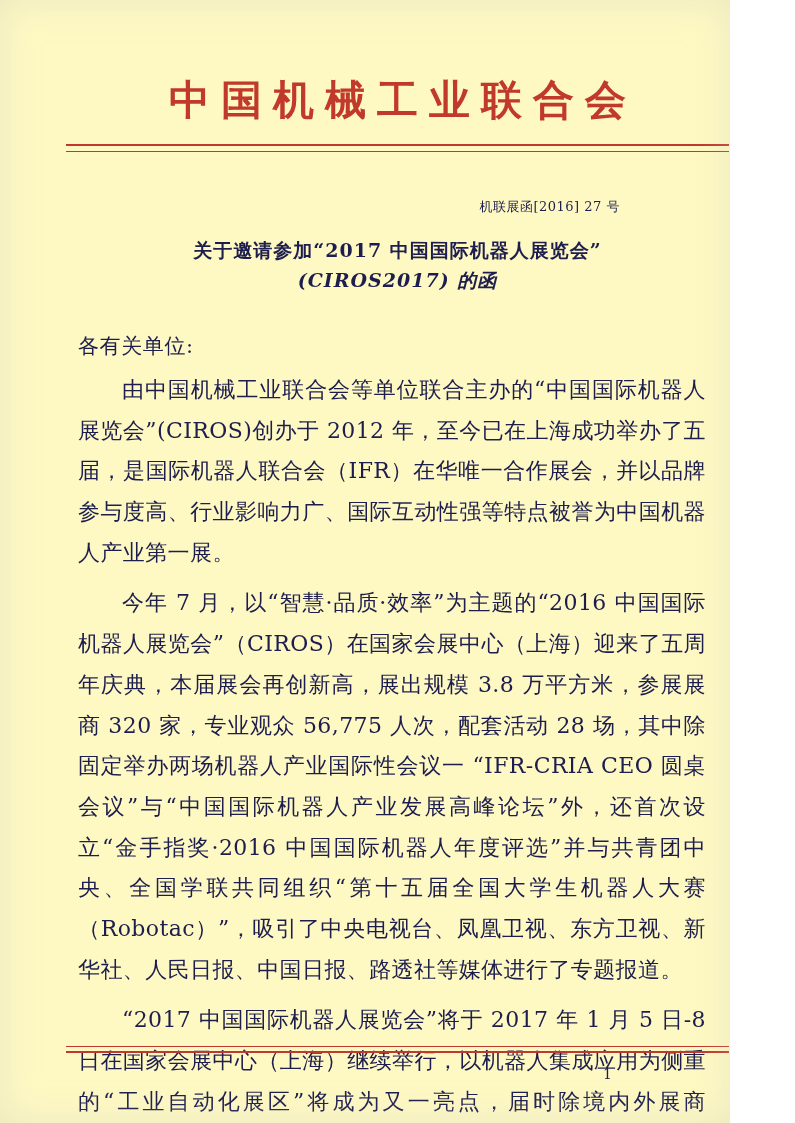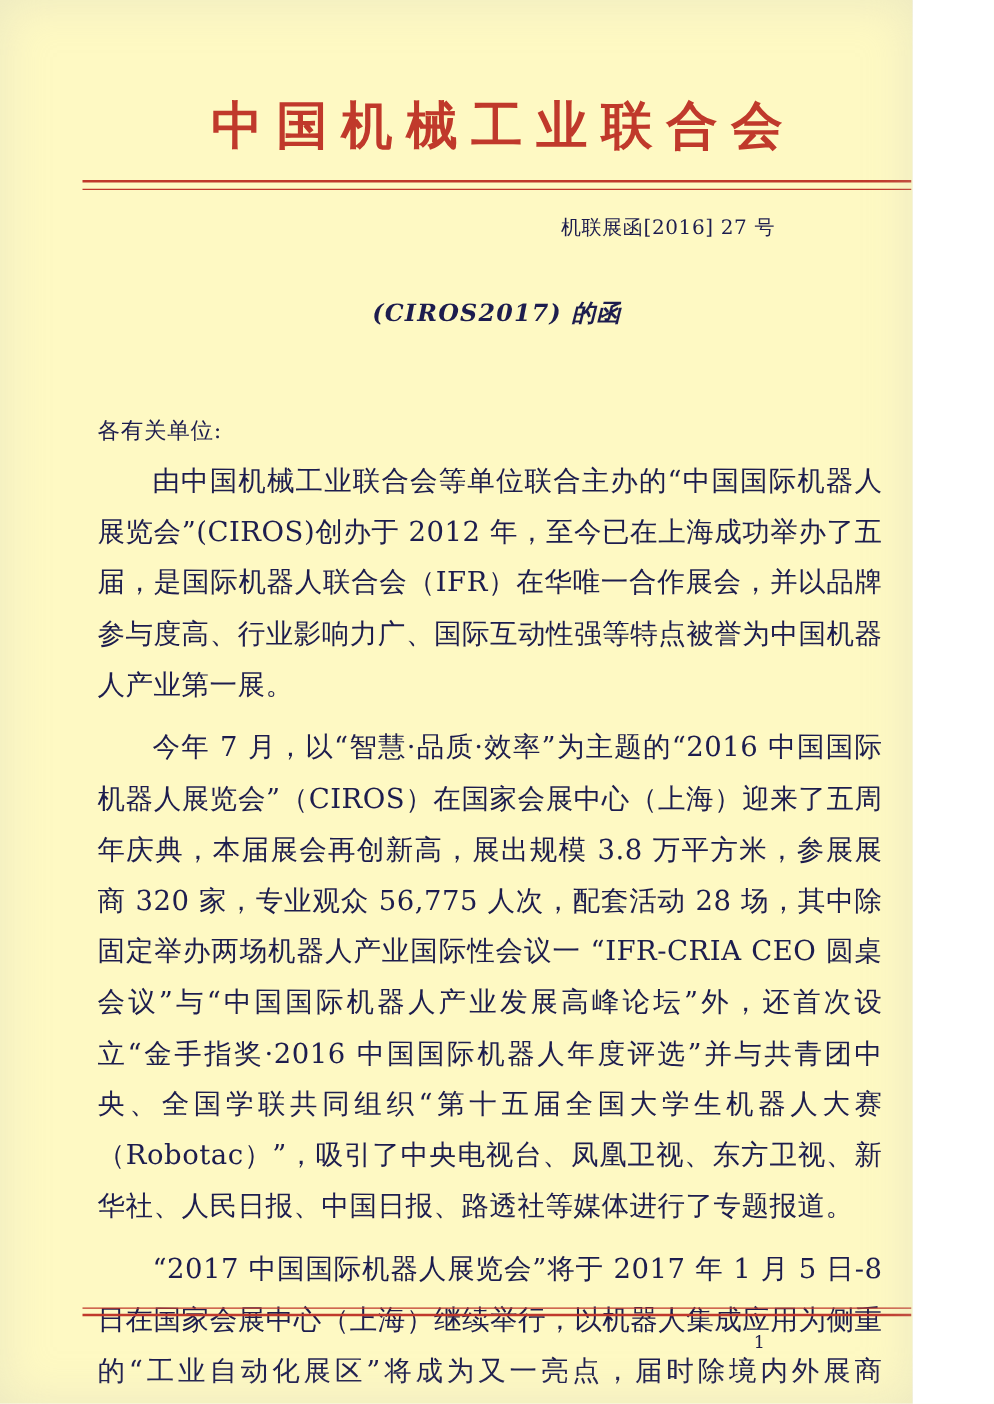--- a/index.html
+++ b/index.html
@@ -52,23 +52,23 @@
     top: 151px;
     left: 66px;
     width: 663px;
     height: 1px;
     background: #c0392b;
   }
 
   
   .doc-number {
     position: absolute;
-    top: 172px;
+    top: 198px;
     right: 110px;
-    font-size: 16px;
+    font-size: 13px;
     letter-spacing: 0.5px;
     color: #1d1d4e;
   }
 
   
   .subject {
     position: absolute;
     top: 236px;
     left: 0;
     width: 795px;
@@ -91,21 +91,21 @@
 
   
   .body-block {
     position: absolute;
     top: 332px;
     left: 78px;
     width: 628px;
     color: #1d1d4e;
   }
   .salutation {
-    font-size: 18px;
+    font-size: 21px;
     letter-spacing: 0.6px;
     margin-bottom: 10px;
   }
   p.para {
     font-size: 22px;
     line-height: 1.85;
     letter-spacing: 0.4px;
     text-indent: 2em;
     margin: 0 0 10px 0;
     text-align: justify;
@@ -152,20 +152,21 @@
 
   <div class="letterhead">
     <div class="letterhead-title">中国机械工业联合会</div>
   </div>
   <div class="rule-top"></div>
   <div class="rule-bottom"></div>
 
   <div class="doc-number">机联展函[2016] 27 号</div>
 
   <div class="subject">
+    <div class="subject-line1">关于邀请参加“2017 中国国际机器人展览会”</div>
     <div class="subject-line2">(CIROS2017) 的函</div>
   </div>
 
   <div class="body-block">
     <div class="salutation">各有关单位:</div>
     <p class="para">由中国机械工业联合会等单位联合主办的“中国国际机器人展览会”(CIROS)创办于 2012 年，至今已在上海成功举办了五届，是国际机器人联合会（IFR）在华唯一合作展会，并以品牌参与度高、行业影响力广、国际互动性强等特点被誉为中国机器人产业第一展。</p>
     <p class="para">今年 7 月，以“智慧·品质·效率”为主题的“2016 中国国际机器人展览会”（CIROS）在国家会展中心（上海）迎来了五周年庆典，本届展会再创新高，展出规模 3.8 万平方米，参展展商 320 家，专业观众 56,775 人次，配套活动 28 场，其中除固定举办两场机器人产业国际性会议一 “IFR-CRIA CEO 圆桌会议”与“中国国际机器人产业发展高峰论坛”外，还首次设立“金手指奖·2016 中国国际机器人年度评选”并与共青团中央、全国学联共同组织“第十五届全国大学生机器人大赛（Robotac）”，吸引了中央电视台、凤凰卫视、东方卫视、新华社、人民日报、中国日报、路透社等媒体进行了专题报道。</p>
     <p class="para">“2017 中国国际机器人展览会”将于 2017 年 1 月 5 日-8 日在国家会展中心（上海）继续举行，以机器人集成应用为侧重的“工业自动化展区”将成为又一亮点，届时除境内外展商外，“德国机械设备制造业联合会”（VDMA）、“日本机器人工业会”（JARA）、“韩国机器人产业协会”（KAR）、“美国机器人工业协会”（RIA）、“法国机器人产业发展与咨询公司”（INNOECHO）将继续组织国家展团参展。展会具体情况如下:</p>
   </div>
 

